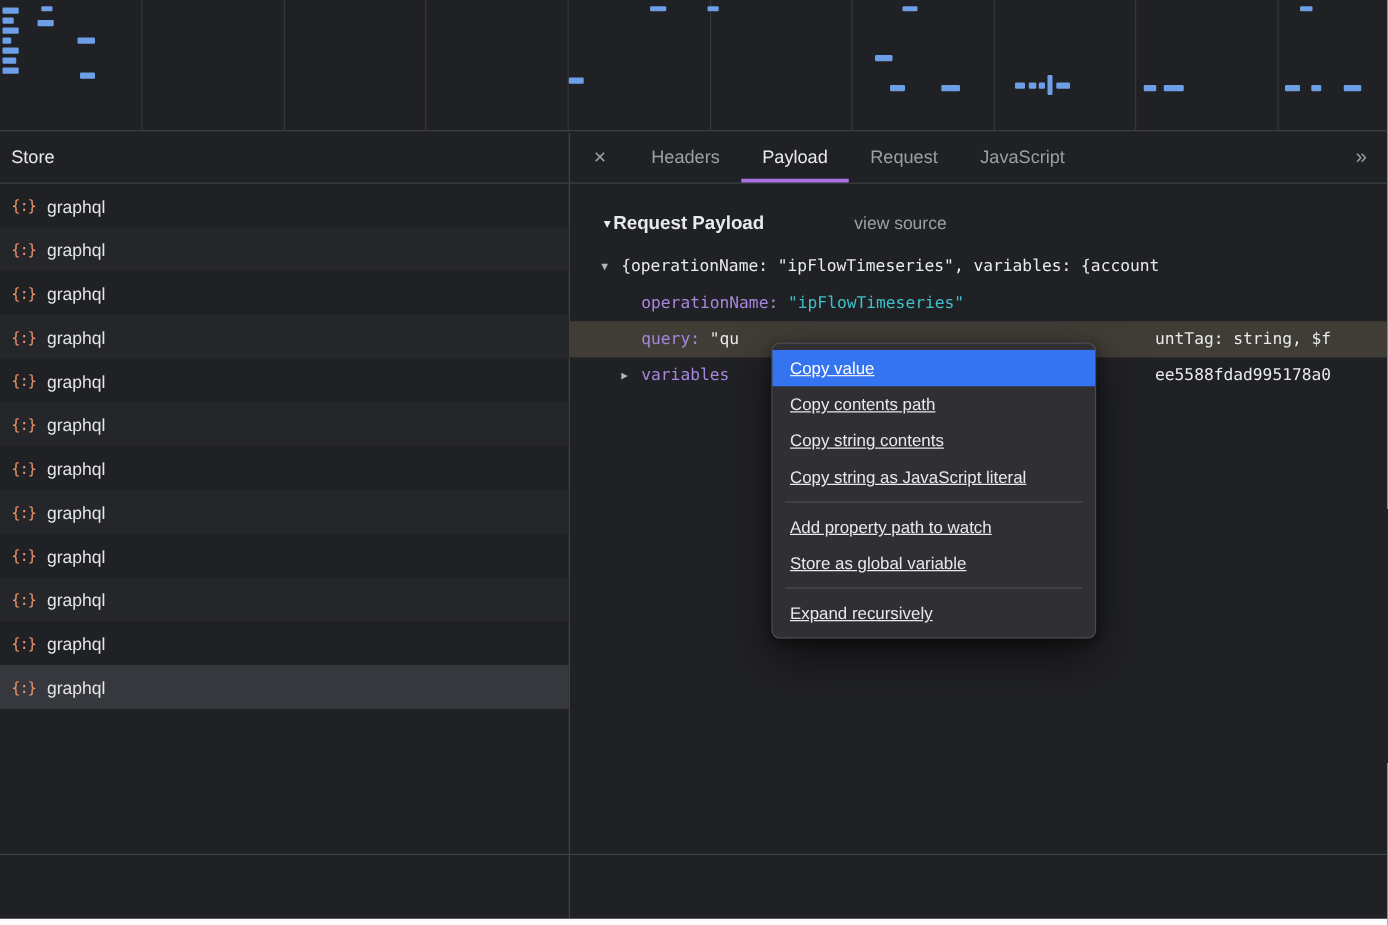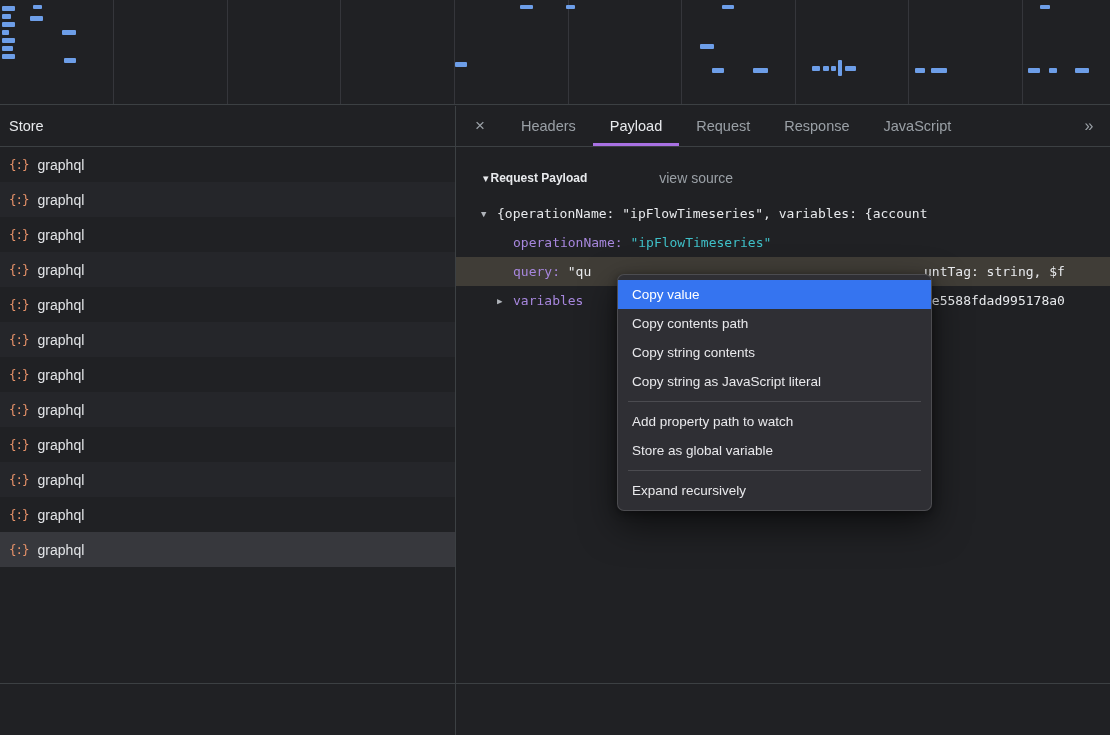--- a/index.html
+++ b/index.html
@@ -35,21 +35,21 @@
   .tab { display:flex; align-items:center; padding:3px 17px 0 17px;
     border-bottom:3px solid transparent; cursor:pointer; white-space:nowrap; }
   .tab.active { color:#e8eaed; border-bottom-color:var(--accent-tab,#a871e3); }
   .overflow-btn { margin-left:auto; width:42px; display:flex; align-items:center; justify-content:center;
     font-size:16px; cursor:pointer; }
 
   
   .payload { flex:1; position:relative; overflow:hidden; }
   .section-row { height:30px; margin-top:16px; display:flex; align-items:center; padding-left:27px; }
   .section-caret { font-size:11px; color:#e8eaed; margin-right:2px; }
-  .section-title { font-weight:bold; font-size:12px; color:#e8eaed; }
+  .section-title { font-weight:bold; font-size:15px; color:#e8eaed; }
   .view-source { color:#9aa0a6; font-size:14px; margin-left:72px; cursor:pointer; }
 
   .tree { margin-top:6px; font-family:"DejaVu Sans Mono", monospace; font-size:13px; color:#e8eaed; }
   .tree-row { position:relative; height:29px; line-height:29px; white-space:nowrap; overflow:hidden; padding-left:57px; }
   .tree-row.root { padding-left:41px; }
   .caret-abs { position:absolute; font-size:9px; color:#b0b4ba; top:1px; }
   .caret-root { left:25px; }
   .caret-vars { left:41px; }
   .key { color:var(--key-purple,#a787de); }
   .str { color:var(--string-teal,#3fc0c8); }
@@ -57,24 +57,24 @@
   .tree-row.row-selected { background:#403d37; }
   .frag-right { position:absolute; left:468px; top:0; color:#e8eaed; }
 
   
   .footer { position:absolute; left:0; top:683px; width:1110px; height:52px;
     border-top:1px solid #3c4043; display:flex; background:#202124; }
   .footer-left { width:456px; border-right:1px solid #3c4043; }
   .bottom-strip { position:absolute; left:0; bottom:0; width:1110px; height:5px; background:#fdfdfd; }
 
   
-  .context-menu { position:absolute; left:617px; top:274px; width:315px;
+  .context-menu { position:absolute; left:617px; top:274px; width:260px;
     background:#2f2f34; border:1px solid rgba(255,255,255,0.14); border-radius:7px;
     box-shadow:0 14px 36px rgba(0,0,0,0.55), 0 2px 8px rgba(0,0,0,0.4);
-    padding:5px 0; z-index:10; font-size:13.5px; color:#e9e9ec; }
+    padding:5px 0; z-index:10; font-size:13.5px; color:#e9e9ec;text-decoration:underline; }
   .menu-item { height:29px; line-height:29px; padding:0 14px; cursor:default; }
   .menu-item.highlighted { background:var(--menu-highlight,#3574f0); color:#ffffff; }
   .menu-sep { height:1px; background:#4b4b50; margin:5px 10px; }
 </style>
 </head>
 <body>
 
 <div class="app" style="--accent-tab: #a871e3; --bar-blue: #6d9ee8; --menu-highlight: #3574f0; --key-purple: #a787de; --string-teal: #3fc0c8; --icon-salmon: #e8936a;">
 
   <div class="timeline">
@@ -174,21 +174,20 @@
         </div>
     </div>
 
     <div class="right">
       <div class="tabbar">
         <div class="close-btn">×</div>
         <div class="tabs">
             <div class="tab">Headers</div>
             <div class="tab active">Payload</div>
             <div class="tab">Request</div>
-            <div class="tab">Response</div>
             <div class="tab">JavaScript</div>
           </div>
         <div class="overflow-btn">»</div>
       </div>
 
       <div class="payload">
         <div class="section-row">
           <span class="section-caret">▾</span>
           <span class="section-title">Request Payload</span>
           <span class="view-source">view source</span>

